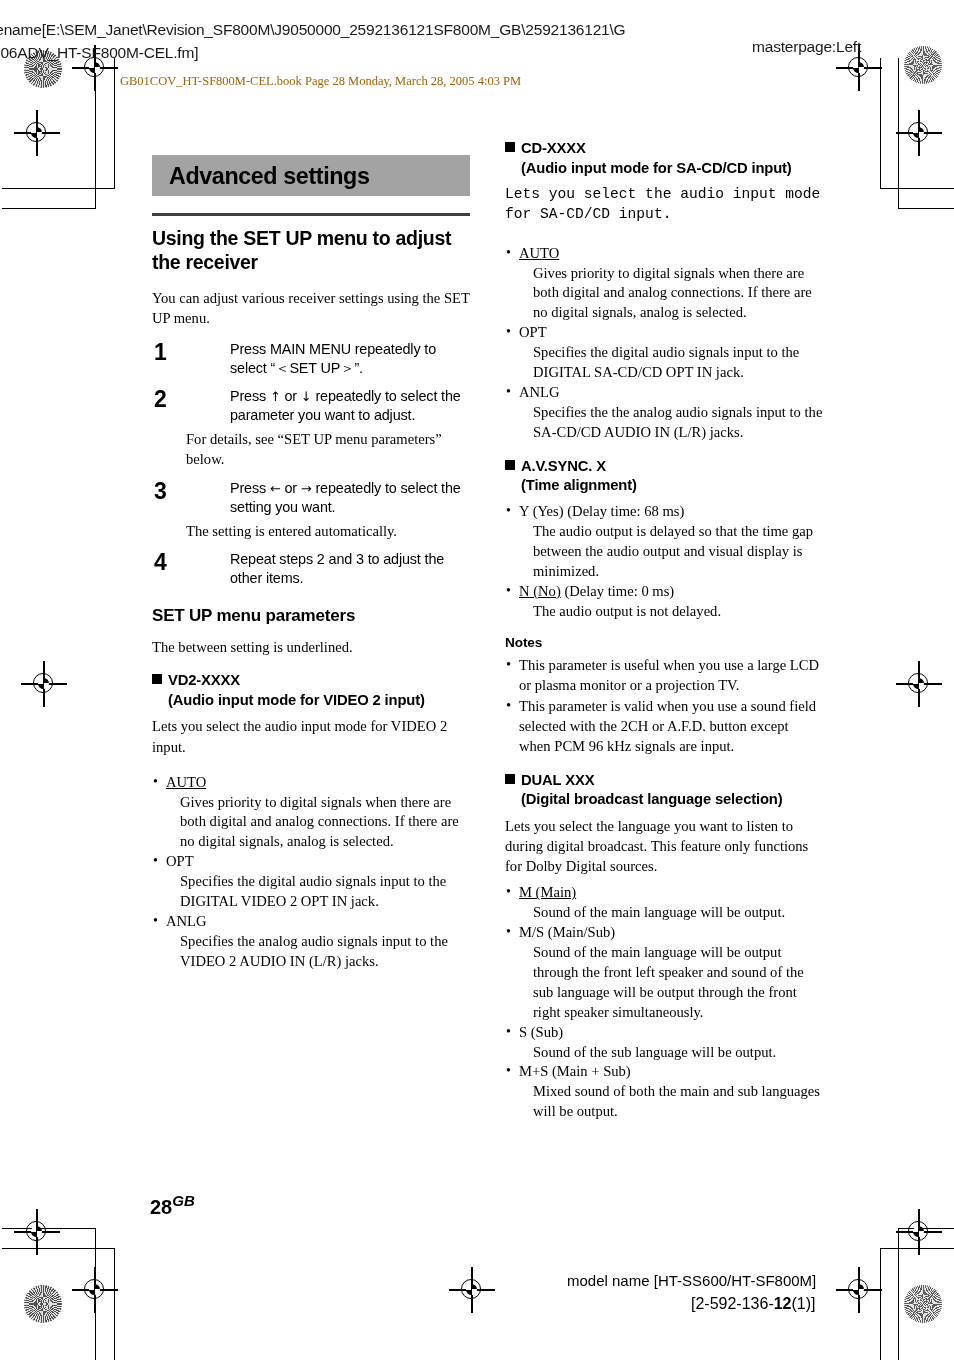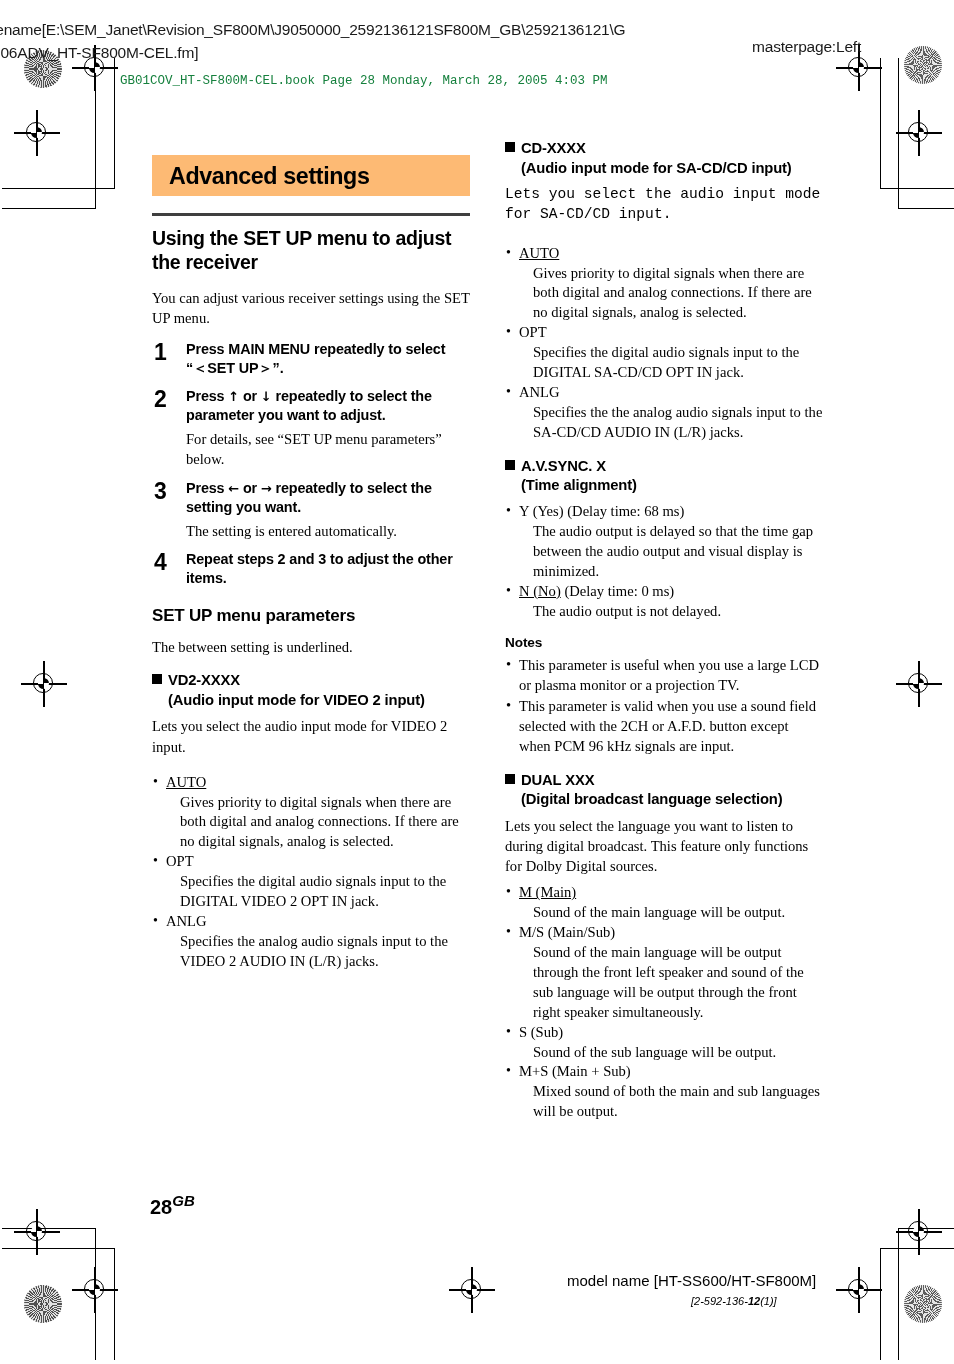--- a/index.html
+++ b/index.html
@@ -24,39 +24,38 @@
     letter-spacing: -0.2px;
     white-space: nowrap;
     color: #1a1a1a;
   }
   #filename-line1 { left: -8px;  top: 21px; }
   #filename-line2 { left: -8px;  top: 44px; }
   #masterpage    { left: 752px; top: 38px; }
   #bookline {
     position: absolute;
     left: 120px; top: 74px;
-    font-family: Liberation Mono, monospace;
+    font-family: Liberation Serif, serif;
     font-size: 12.5px;
     white-space: nowrap;
-    color: #15803d;
+    color: #a16207;
   }
   #model-name {
     position: absolute;
     left: 567px; top: 1272px;
     font-family: "Liberation Sans", sans-serif;
     font-size: 15px;
     white-space: nowrap;
   }
   #job-code {
     position: absolute;
     left: 691px; top: 1295px;
     font-family: "Liberation Sans", sans-serif;
-    font-size: 11px;
+    font-size: 16px;
     white-space: nowrap;
-    font-style: italic;
   }
   #job-code b { font-weight: bold; }
 
   
   .crop-line { position: absolute; background: #000; }
   .crop-h { height: 1.4px; }
   .crop-v { width: 1.4px; }
 
   
   .reg {
@@ -107,21 +106,21 @@
     position: absolute;
     width: 318px;
     font-size: 14.6px;
     line-height: 1.365;
   }
   #col-left  { left: 152px; top: 155px; }
   #col-right { left: 505px; top: 139px; }
 
   
   .chapter-banner {
-    background: #fdba74;
+    background: #a3a3a3;
     height: 41px;
     margin-bottom: 17px;
     display: flex;
     align-items: center;
     padding-left: 17px;
     box-sizing: border-box;
   }
   .chapter-banner span {
     font-family: "Liberation Sans", sans-serif;
     font-weight: bold;
@@ -157,24 +156,25 @@
   }
   .step-num {
     position: absolute;
     left: 2px; top: -3px;
     font-family: "Liberation Sans", sans-serif;
     font-weight: bold;
     font-size: 23px;
   }
   .step-text {
     font-family: "Liberation Sans", sans-serif;
-    font-weight: bold;
+    font-weight: normal;
     font-size: 14.4px;
     line-height: 1.32;
     letter-spacing: -0.15px;
+    margin-left: 44px;
   }
   .step-note {
     padding-left: 34px;
     font-family: "Liberation Serif", serif;
     font-size: 14.6px;
     line-height: 1.38;
     margin-top: 4px;
     margin-bottom: 9px;
   }
   .arrow { font-family: "DejaVu Sans", sans-serif; font-size: 13px; }

